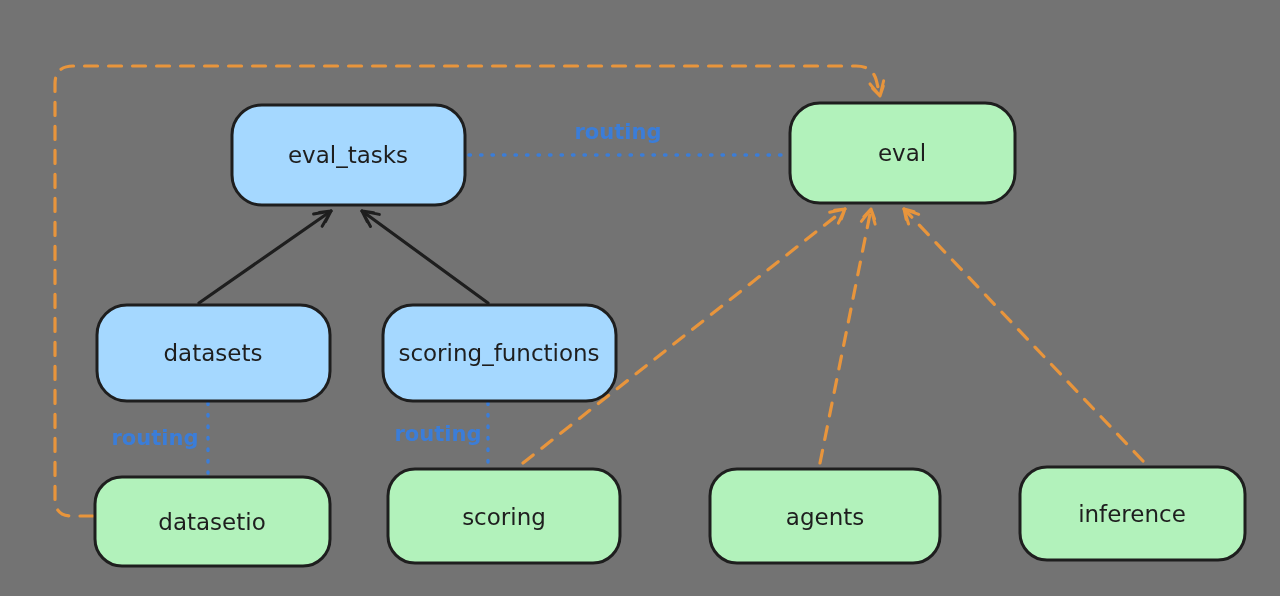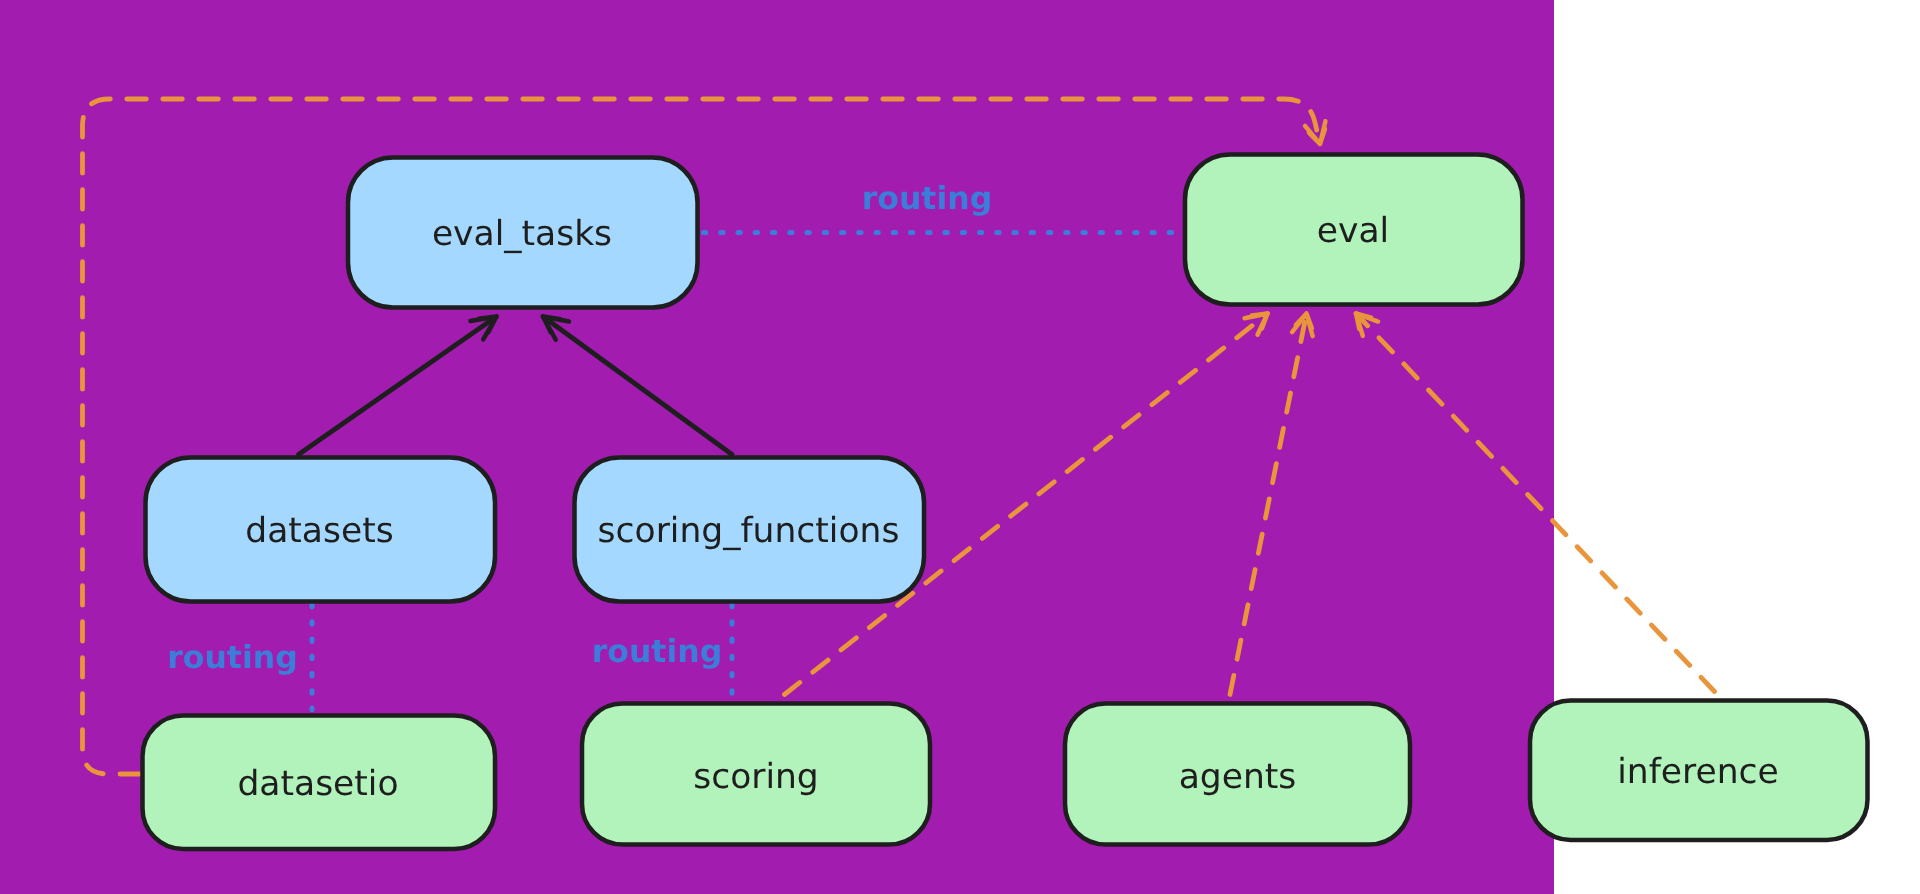--- a/index.html
+++ b/index.html
@@ -6,23 +6,23 @@
     margin: 0;
     padding: 0;
     background: #ffffff;
     width: 1280px;
     height: 596px;
     overflow: hidden;
     font-family: "DejaVu Sans", "Liberation Sans", sans-serif;
   }
   .canvas-wrap {
     position: relative;
-    width: 1036px;
+    width: 1280px;
     height: 596px;
-    background: #a21caf;
+    background: #737373;
   }
   svg { display: block; }
   .node-rect {
     stroke: #1e1e1e;
     stroke-width: 3;
   }
   .node-label {
     fill: #1e1e1e;
     font-size: 23px;
     text-anchor: middle;

